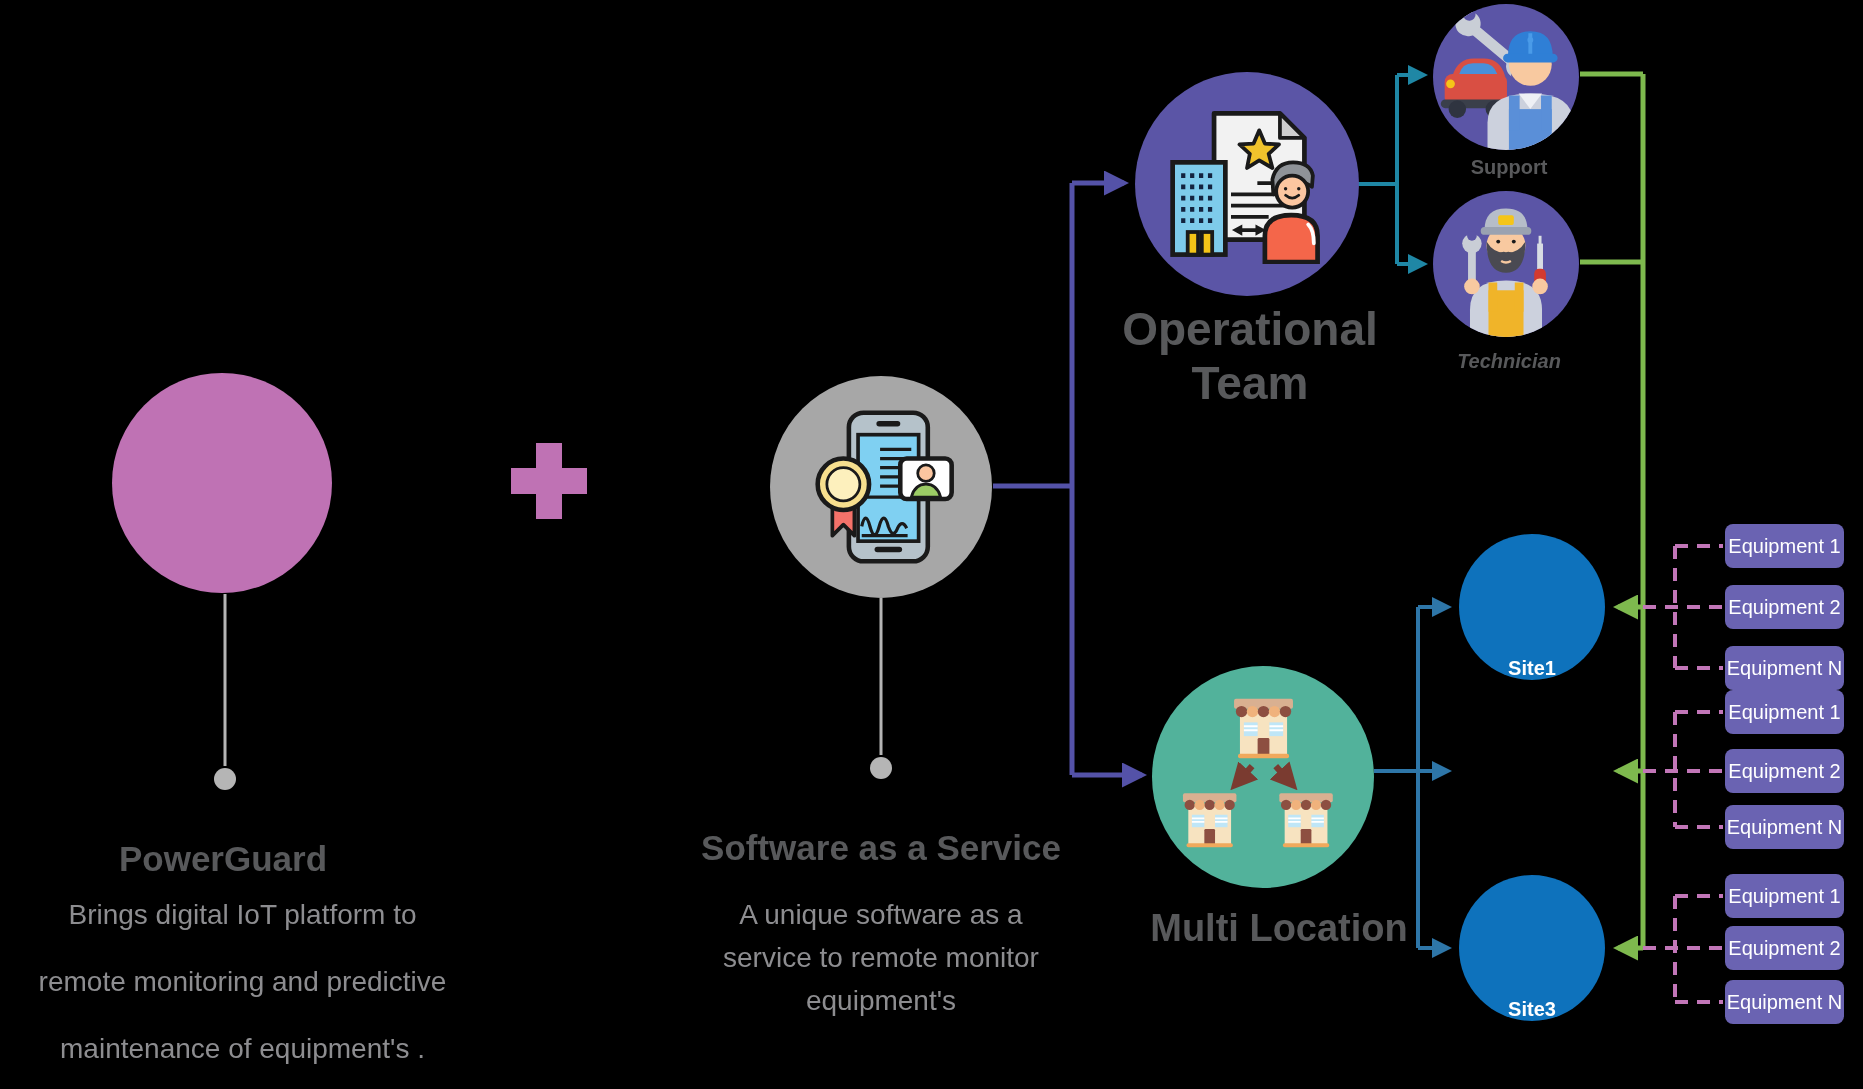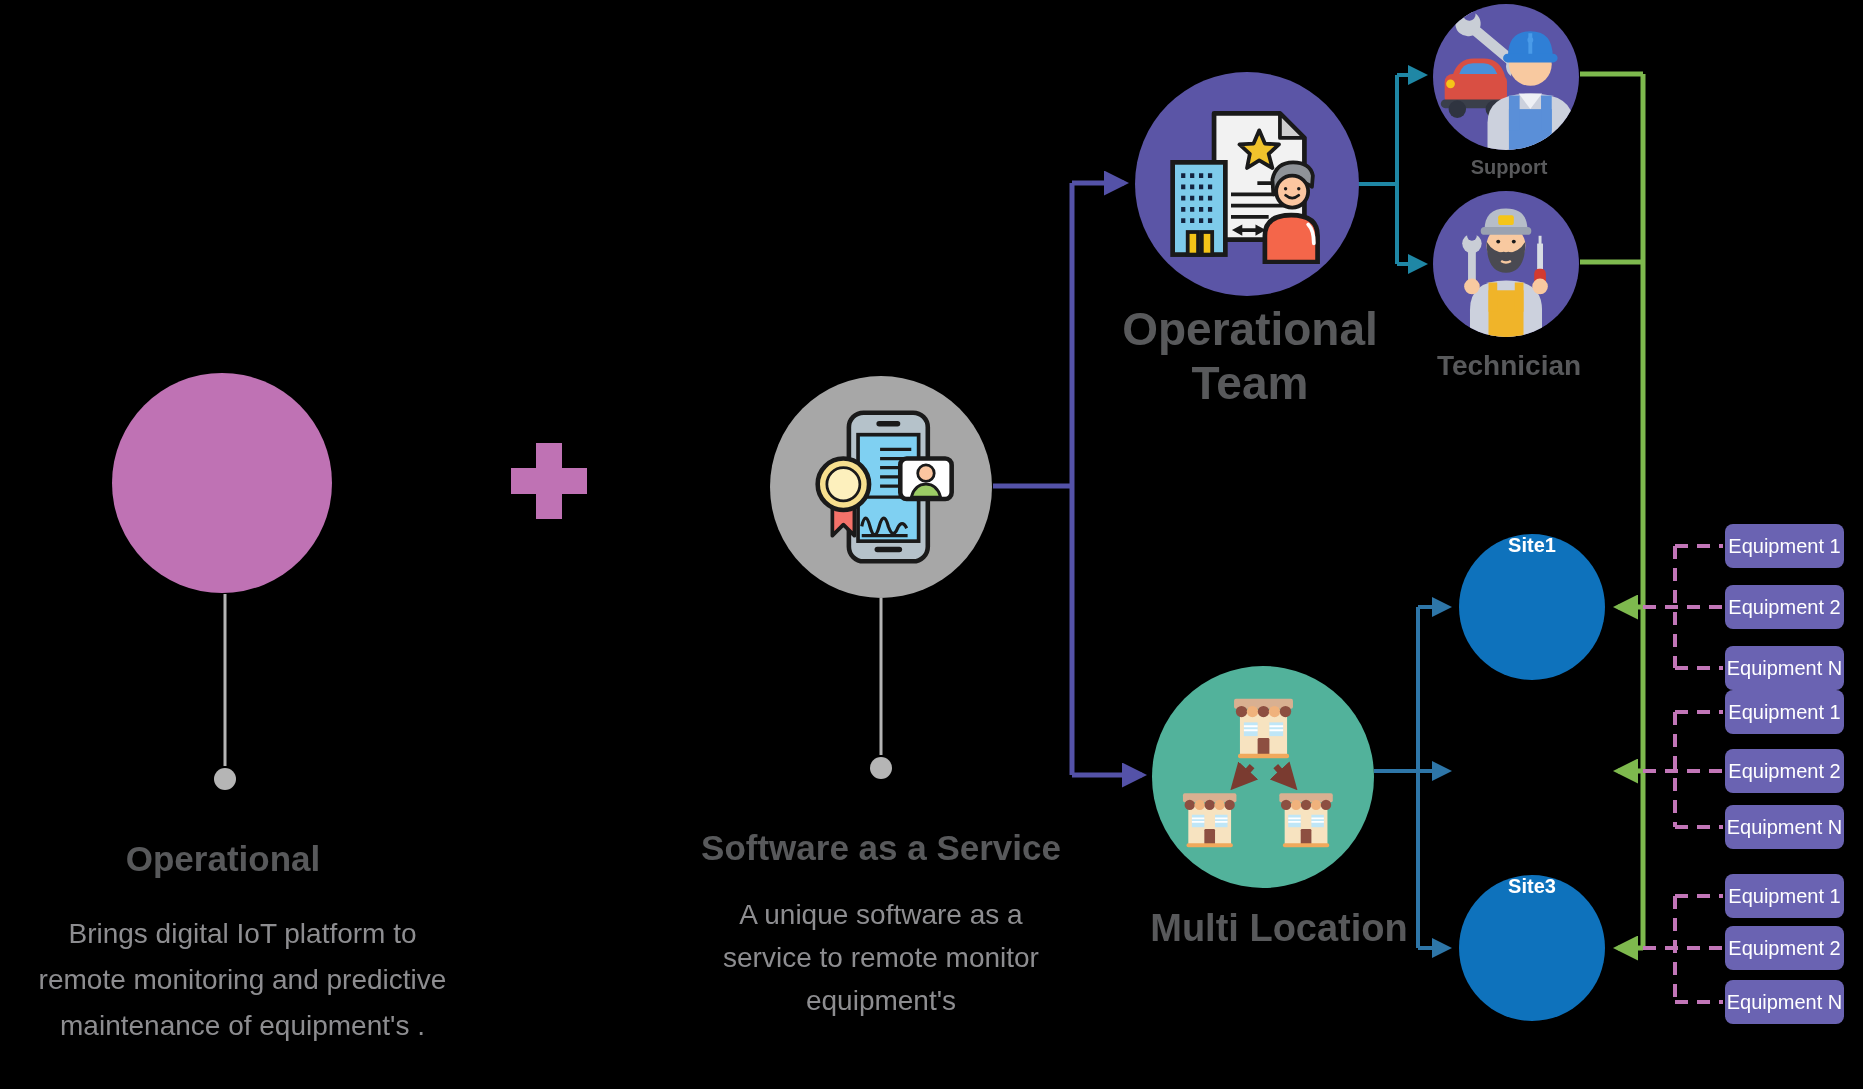--- a/index.html
+++ b/index.html
@@ -9,33 +9,33 @@
   }
   .abs{position:absolute;}
   .circle{position:absolute;border-radius:50%;display:flex;align-items:center;justify-content:center;overflow:hidden;}
   .c-pg{left:112px;top:373px;width:220px;height:220px;background:#bf72b4;}
   .c-saas{left:770px;top:376px;width:222px;height:222px;background:#a7a7a7;}
   .c-ot{left:1135px;top:72px;width:224px;height:224px;background:#5b55a6;}
   .c-sup{left:1433px;top:4px;width:146px;height:146px;background:#5b55a6;}
   .c-tec{left:1433px;top:191px;width:146px;height:146px;background:#5b55a6;}
   .c-ml{left:1152px;top:666px;width:222px;height:222px;background:#52b29b;}
   .site{position:absolute;left:1459px;width:146px;height:146px;border-radius:50%;background:#0e72bc;
-        color:#fff;font-weight:bold;font-size:20px;display:flex;align-items:flex-start;justify-content:center;}
+        color:#fff;font-weight:bold;font-size:20px;display:flex;align-items:flex-end;justify-content:center;}
   .equip{position:absolute;left:1725px;width:119px;height:44px;border-radius:8px;background:#6a63b2;
         color:#fff;font-size:20px;display:flex;align-items:center;justify-content:center;}
   .title{position:absolute;text-align:center;font-weight:bold;color:#58595b;margin-top:6px;}
   .desc{position:absolute;text-align:center;color:#8d8d90;}
   .pg-title{left:43px;top:833px;width:360px;font-size:35px;}
-  .pg-desc{left:25px;top:911px;width:435px;font-size:28px;line-height:46px;}
+  .pg-desc{left:25px;top:881px;width:435px;font-size:28px;line-height:67px;}
   .saas-title{left:681px;top:822px;width:400px;font-size:35px;}
   .saas-desc{left:714px;top:893px;width:334px;font-size:28px;line-height:43px;}
   .ot-label{left:1060px;top:296px;width:380px;font-size:46px;}
   .ml-label{left:1129px;top:901px;width:300px;font-size:38px;}
   .sup-label{left:1436px;top:150px;width:146px;font-size:20px;}
-  .tec-label{left:1436px;top:344px;width:146px;font-size:28px;}
+  .tec-label{left:1436px;top:344px;width:146px;font-size:20px;font-style:italic;}
   .plusbox{left:509px;top:441px;width:80px;height:80px;}
   .plusbox .pv{position:absolute;left:27px;top:2px;width:26px;height:76px;background:#bf72b4;}
   .plusbox .ph{position:absolute;left:2px;top:27px;width:76px;height:26px;background:#bf72b4;}
 </style>
 </head>
 <body>
 
 <div class="stage">
 
   <svg class="abs" style="left:0;top:0" width="1863" height="1089" viewBox="0 0 1863 1089">
@@ -82,21 +82,21 @@
     <path d="M1675 546 V668 M1675 546 H1723 M1643 607 H1723 M1675 668 H1723
              M1675 712 V827 M1675 712 H1723 M1643 771 H1723 M1675 827 H1723
              M1675 896 V1002 M1675 896 H1723 M1643 948 H1723 M1675 1002 H1723" stroke="#c276b8" stroke-width="4" stroke-dasharray="13 9" fill="none"></path>
   </svg>
 
   <div class="circle c-pg"></div>
   <div class="abs plusbox">
     <div class="pv"></div>
     <div class="ph"></div>
   </div>
-  <div class="title pg-title">Operational</div>
+  <div class="title pg-title">PowerGuard</div>
   <div class="desc pg-desc">Brings digital IoT platform to remote monitoring and predictive maintenance of equipment's .</div>
 
   <div class="circle c-saas">
     <svg width="156" height="168" viewBox="0 0 170 170">
       <rect x="50" y="4" width="86" height="162" rx="16" fill="#b5c2ca" stroke="#1a1a1a" stroke-width="5"></rect>
       <rect x="60" y="28" width="66" height="116" fill="#7fd0f2" stroke="#1a1a1a" stroke-width="4"></rect>
       <rect x="80" y="13" width="26" height="6" rx="3" fill="#1a1a1a"></rect>
       <rect x="78" y="150" width="30" height="6" rx="3" fill="#1a1a1a"></rect>
       <path d="M84 44 H118 M84 54 H118 M84 64 H118 M84 74 H118 M84 84 H118 M66 96 H118" stroke="#1a1a1a" stroke-width="3.5" fill="none"></path>
       <path d="M64 128 Q68 110 73 128 Q78 146 83 128 Q88 110 93 128 Q98 142 103 130 Q108 120 113 130 M64 138 H114" stroke="#1a1a1a" stroke-width="3.5" fill="none"></path>

